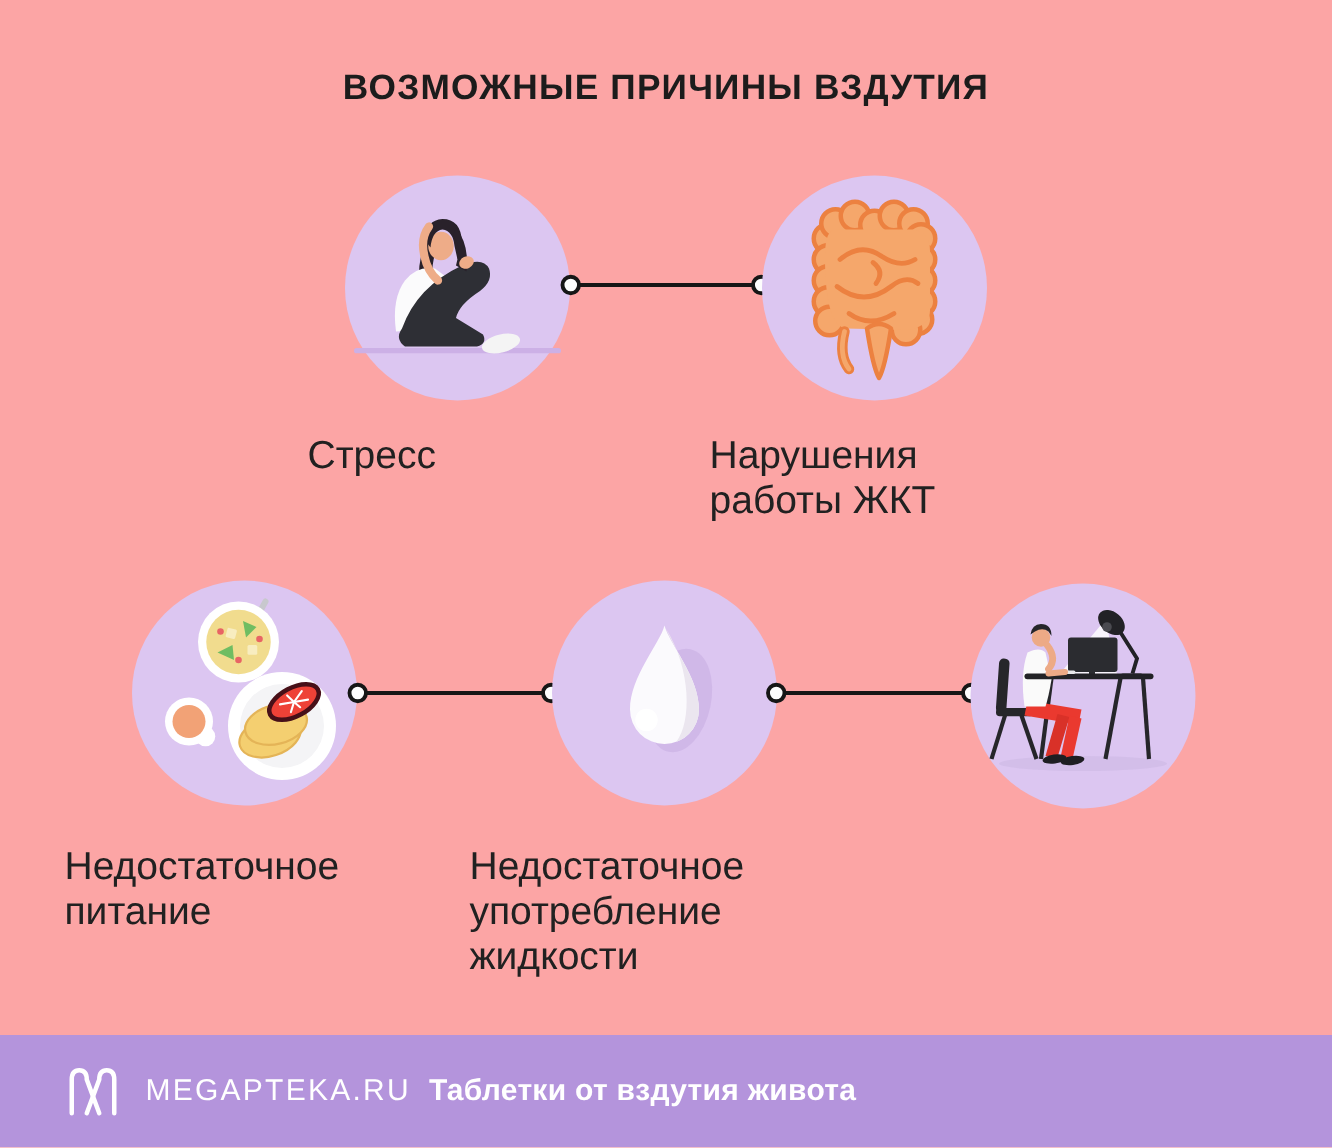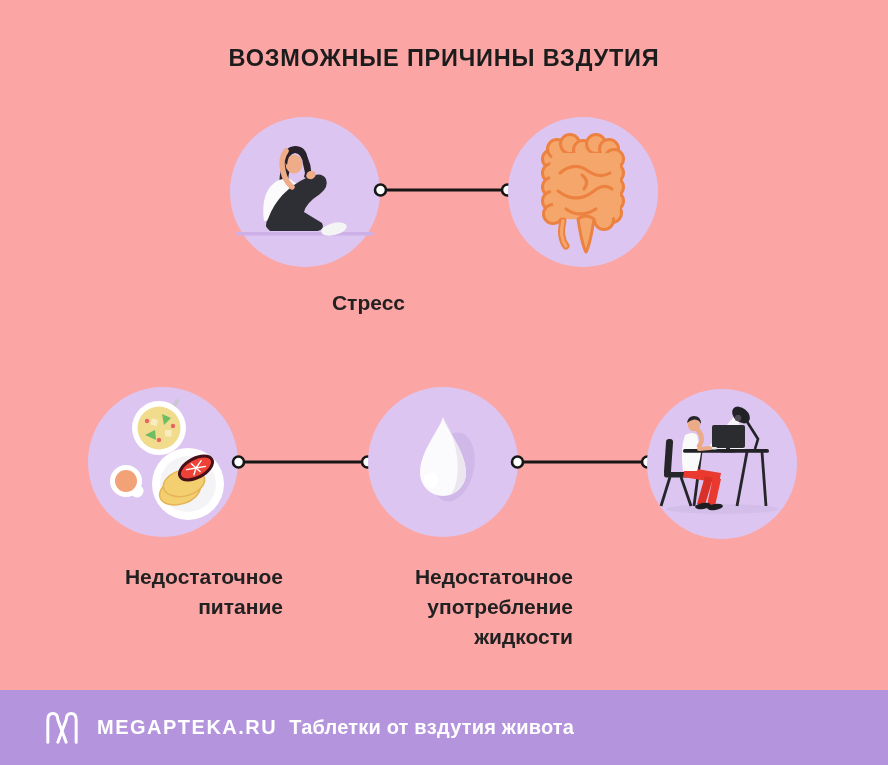--- a/index.html
+++ b/index.html
@@ -16,37 +16,37 @@
     font-size:23.5px;font-weight:800;letter-spacing:0.8px;
     color:#1c1c1c;
   }
   .circle{
     position:absolute;width:150px;height:150px;border-radius:50%;
     background:#dcc6f1;
   }
   .circle svg{display:block;width:150px;height:150px;}
   .cause-label{
     position:absolute;
-    text-align:right;
-    font-size:21px;font-weight:700;line-height:30px;
+    text-align:left;
+    font-size:26px;font-weight:400;line-height:30px;
     color:#212121;
     white-space:pre-line;
   }
   .connector{position:absolute;}
   .footer{
     position:absolute;left:0;top:690px;width:888px;height:75px;
     background:#b494dc;
     display:flex;align-items:center;
     box-sizing:border-box;
     padding-left:42px;
   }
   .footer-logo{width:40px;height:40px;flex:0 0 auto;}
   .footer-brand{
     margin-left:15px;
-    color:#ffffff;font-size:20px;font-weight:700;letter-spacing:1.5px;
+    color:#ffffff;font-size:20px;font-weight:400;letter-spacing:1.5px;
   }
   .footer-tagline{
     margin-left:12px;
     color:#ffffff;font-size:20px;font-weight:700;letter-spacing:0.2px;
   }
   
   #circle-stress{left:230px;top:117px;}
   #circle-gi{left:508px;top:117px;}
   #circle-food{left:88px;top:387px;}
   #circle-drop{left:368px;top:387px;}
@@ -205,20 +205,22 @@
       <circle cx="47" cy="36" r="6.2" fill="#edaa86"></circle>
       <path d="M40,34 Q41,27 47,27 Q54,27 54,35 L52,32 Q48,29 43,32 Z" fill="#26262a"></path>
       <rect x="36" y="60" width="86" height="3.8" rx="1.9" fill="#222226"></rect>
       <rect x="56" y="58" width="14" height="2.4" rx="1.2" fill="#e8e8ea"></rect>
       <path d="M52,57 Q58,50 51,41" fill="none" stroke="#edaa86" stroke-width="4.5" stroke-linecap="round"></path>
       <path d="M52,60 L63,59" fill="none" stroke="#edaa86" stroke-width="4" stroke-linecap="round"></path>
     </svg>
   </div>
 
   <div class="cause-label" id="label-stress">Стресс</div>
+  <div class="cause-label" id="label-gi">Нарушения
+работы ЖКТ</div>
   <div class="cause-label" id="label-food">Недостаточное
 питание</div>
   <div class="cause-label" id="label-drop">Недостаточное
 употребление
 жидкости</div>
 
   <div class="footer">
     <svg class="footer-logo" viewBox="0 0 48 48">
       <g fill="none" stroke="#ffffff" stroke-width="3.6" stroke-linecap="round" stroke-linejoin="round">
         <path d="M7,41 L7,14 Q7,6.5 13,6.5 Q19,6.5 19,14 L29,41"></path>

